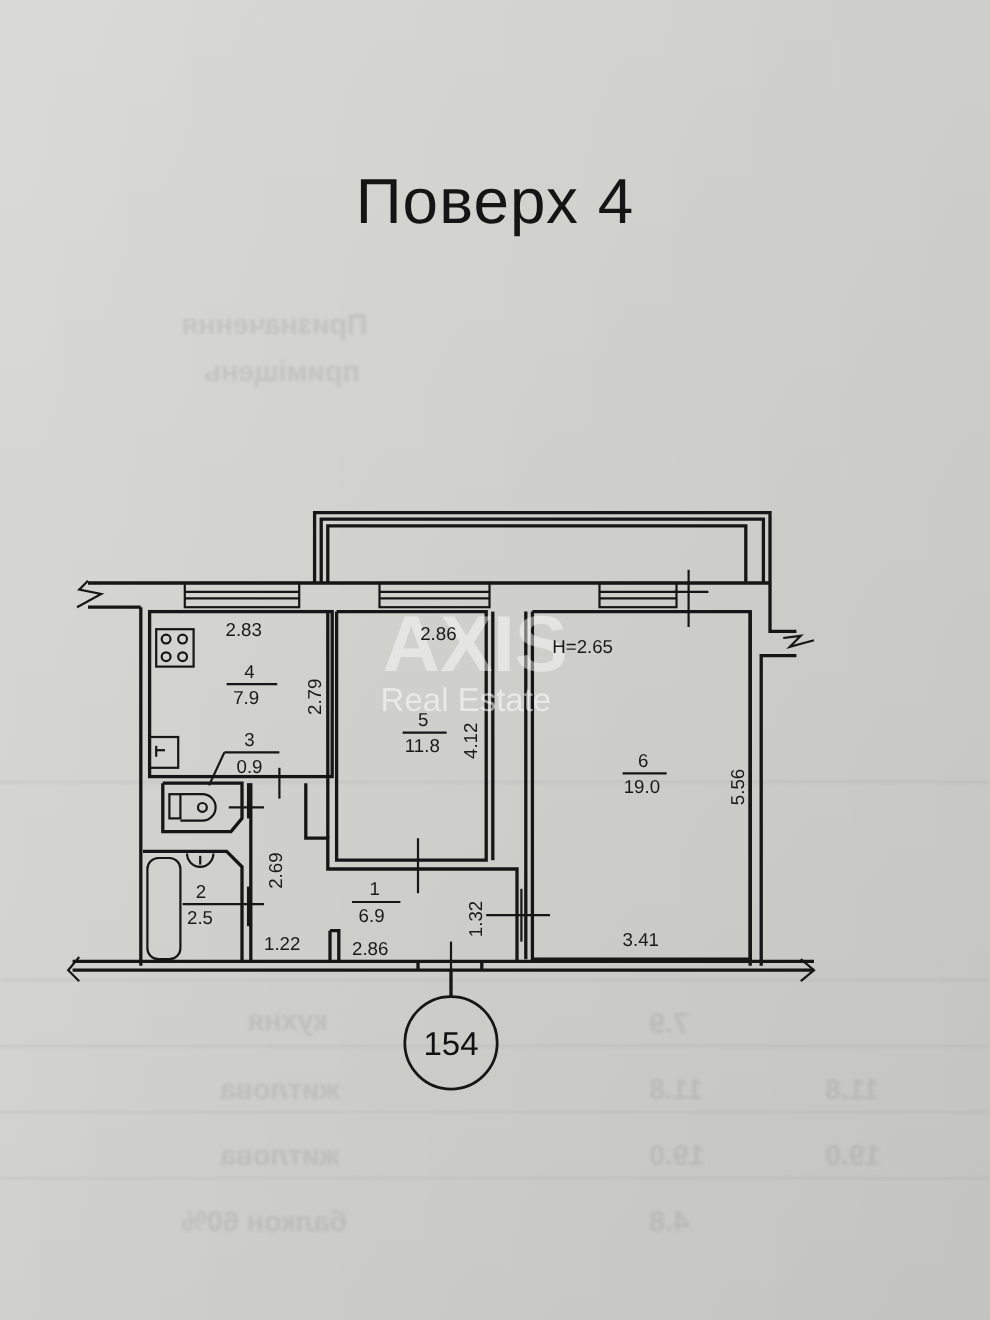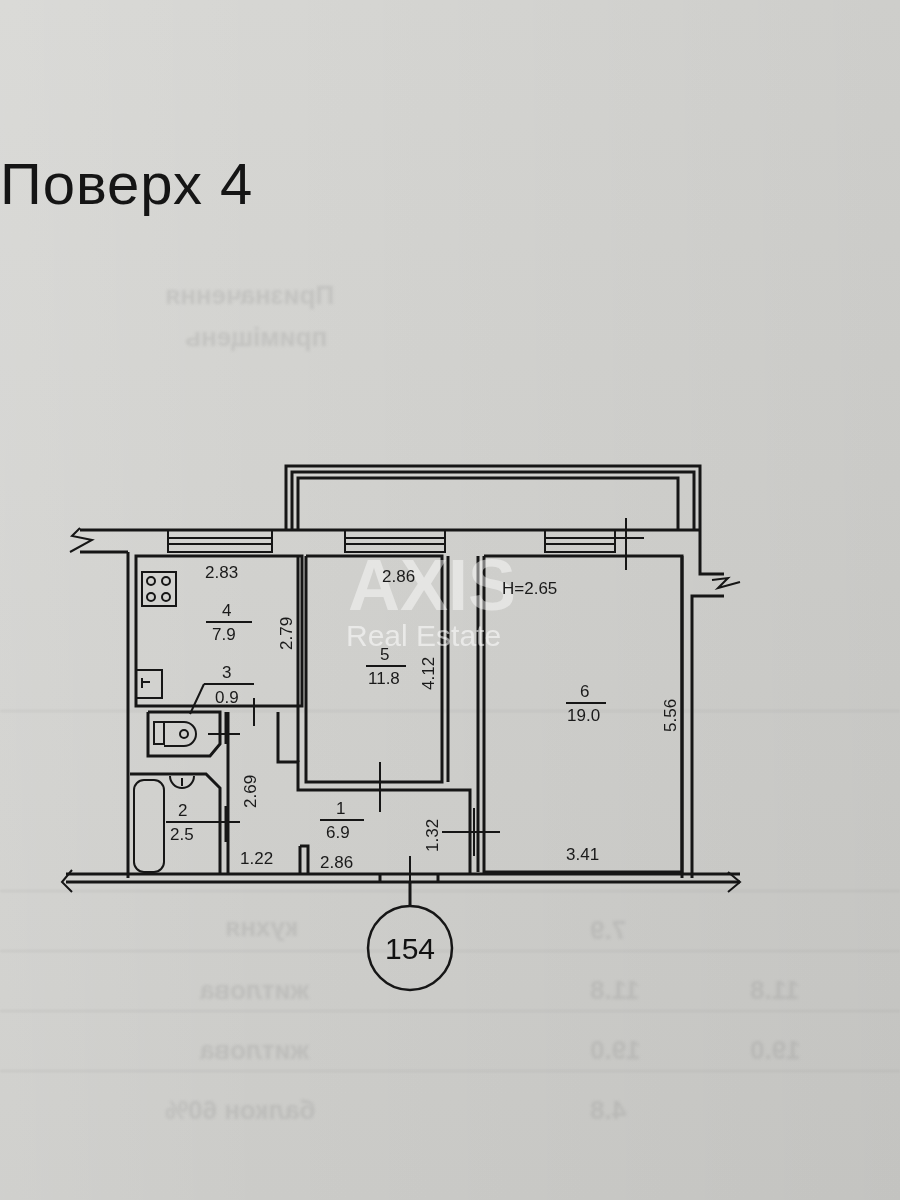--- a/index.html
+++ b/index.html
@@ -15,21 +15,21 @@
       linear-gradient(90deg, rgba(255,255,255,0.10) 0%, rgba(255,255,255,0) 30%, rgba(0,0,0,0.04) 100%),
       linear-gradient(180deg, #d6d6d3 0%, #d2d2cf 40%, #cbcbc8 100%);
   }
   .ghost {
     position: absolute; color: rgba(120,120,120,0.18);
     font-size: 26px; font-weight: bold; filter: blur(1.6px);
     transform: scaleX(-1); white-space: nowrap;
   }
   .ghost-line { position:absolute; height:2px; background: rgba(120,120,120,0.10); filter: blur(1px); }
   .title {
-    position: absolute; left: 0; width: 900px; top: 150px; text-align: left;
+    position: absolute; left: 0; width: 900px; top: 150px; text-align: center;
     font-size: 58px; color: #151515; letter-spacing: 1px;
   }
   svg.plan { position: absolute; left: 0; top: 0; }
   .lbl { font-family: "Liberation Sans", sans-serif; fill: #1a1a1a; font-size: 17px; }
   .wm-big { font-family: "Liberation Sans", sans-serif; font-weight: bold; font-size: 72px; fill: rgba(255,255,255,0.45); }
   .wm-small { font-family: "Liberation Sans", sans-serif; font-size: 30px; fill: rgba(255,255,255,0.55); }
   .circle-lbl { font-family: "Liberation Sans", sans-serif; font-size: 30px; fill: #111; }
 </style>
 </head>
 <body>

